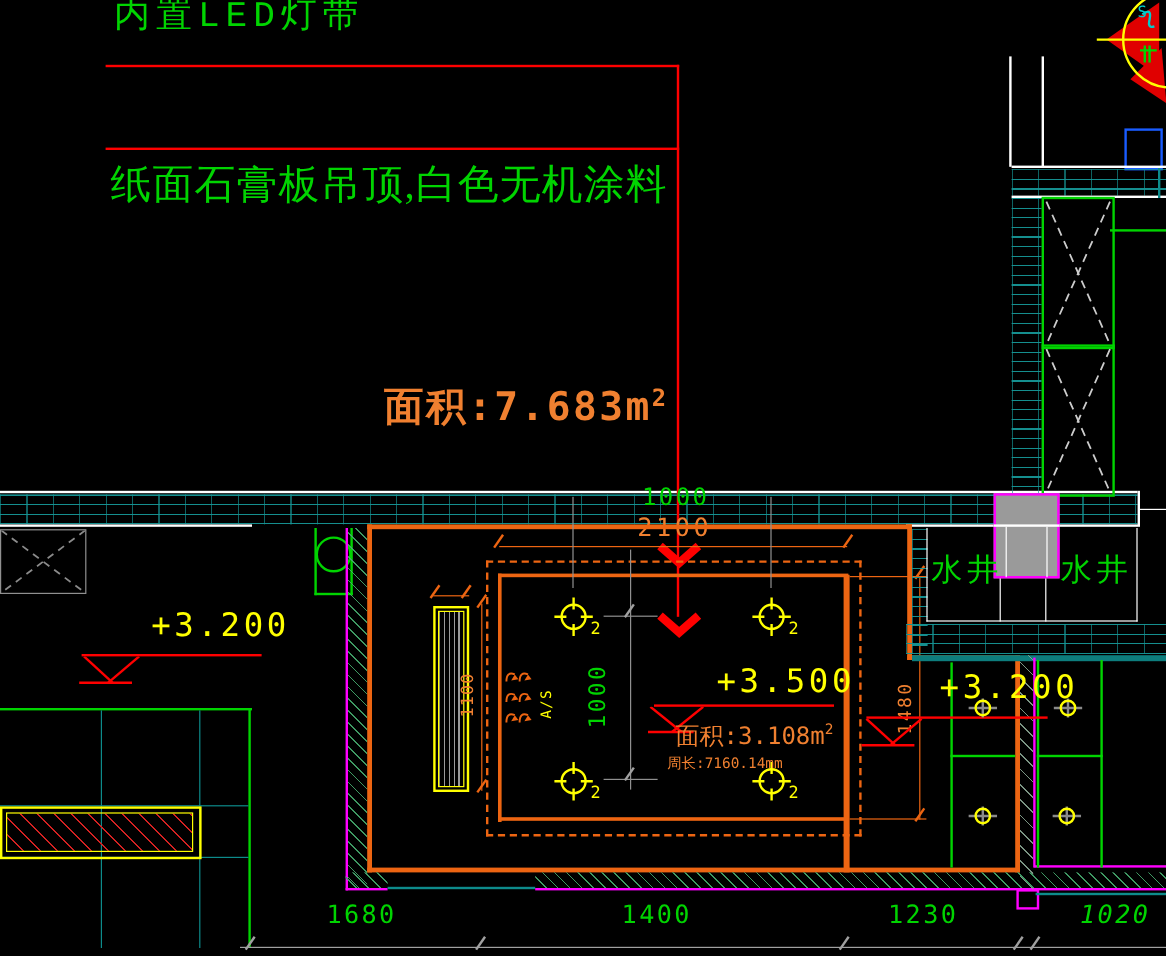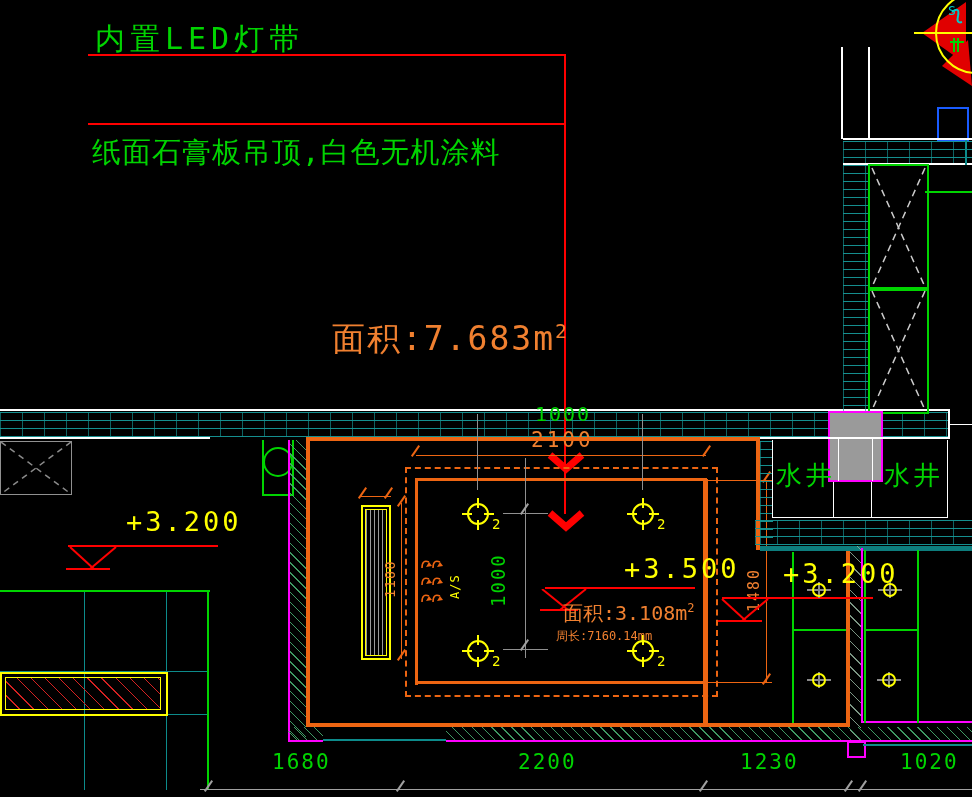--- a/index.html
+++ b/index.html
@@ -70,37 +70,37 @@
   <div class="a" style="left:0;top:441px;width:70px;height:52px;border:1px solid #909090;">
     <svg width="70" height="52" style="display:block">
       <line x1="0" y1="0" x2="70" y2="52" stroke="#8a8a8a" stroke-width="1.5" stroke-dasharray="6 5"></line>
       <line x1="70" y1="0" x2="0" y2="52" stroke="#8a8a8a" stroke-width="1.5" stroke-dasharray="6 5"></line>
     </svg>
   </div>
 
   <div class="a" style="left:262px;top:440px;width:28px;height:54px;border:2px solid #00d400;border-top:none;"></div>
   <div class="a" style="left:263px;top:447px;width:26px;height:26px;border:2px solid #00d400;border-radius:50%;"></div>
 
-  <div class="txt grn" style="left:95px;top:24px;font-size:30px;letter-spacing:5px;">内置LED灯带</div>
+  <div class="txt grn" style="left:95px;top:0;font-size:30px;letter-spacing:5px;font-family:Liberation Mono, monospace;">内置LED灯带</div>
   <div class="a" style="left:88px;top:54px;width:478px;height:2px;background:#ff0000;"></div>
   <div class="a" style="left:88px;top:123px;width:478px;height:2px;background:#ff0000;"></div>
-  <div class="txt grn" style="left:92px;top:138px;font-size:29px;letter-spacing:1px;">纸面石膏板吊顶,白色无机涂料</div>
+  <div class="txt grn" style="left:92px;top:138px;font-size:34px;letter-spacing:1px;font-family:Liberation Serif, serif;">纸面石膏板吊顶,白色无机涂料</div>
   <div class="a" style="left:564px;top:54px;width:2px;height:460px;background:#ff0000;"></div>
   <div class="a" style="left:546px;top:452px;">
     <svg width="40" height="22">
         <polyline points="4,3 20,17 36,3" stroke="#ff0000" stroke-width="7" fill="none"></polyline>
       </svg>
   </div>
   <div class="a" style="left:546px;top:510px;">
     <svg width="40" height="22">
         <polyline points="4,3 20,17 36,3" stroke="#ff0000" stroke-width="7" fill="none"></polyline>
       </svg>
   </div>
 
-  <div class="txt org" style="left:332px;top:322px;font-size:33px;letter-spacing:2px;">
+  <div class="txt org" style="left:320px;top:322px;font-size:33px;letter-spacing:2px;font-weight:bold;">
     <span>面积:7.683m</span><sup>2</sup>
   </div>
 
   <div class="txt grn" style="left:535px;top:404px;font-size:20px;letter-spacing:2px;">1000</div>
   <div class="txt org" style="left:531px;top:430px;font-size:21px;letter-spacing:3px;">2100</div>
 
   <div class="a" style="left:288px;top:440px;width:2px;height:302px;background:#ff00ff;"></div>
   <div class="a hatchG" style="left:290px;top:440px;width:16px;height:300px;"></div>
   <div class="a" style="left:306px;top:437px;width:454px;height:4px;background:#ed6512;"></div>
   <div class="a" style="left:306px;top:437px;width:4px;height:290px;background:#ed6512;"></div>
@@ -214,21 +214,21 @@
     <svg width="36" height="36">
         <circle cx="18" cy="18" r="10" fill="none" stroke="#ffff00" stroke-width="2"></circle>
         <line x1="18" y1="2" x2="18" y2="12" stroke="#ffff00" stroke-width="2"></line>
         <line x1="18" y1="24" x2="18" y2="34" stroke="#ffff00" stroke-width="2"></line>
         <line x1="2" y1="18" x2="12" y2="18" stroke="#ffff00" stroke-width="2"></line>
         <line x1="24" y1="18" x2="34" y2="18" stroke="#ffff00" stroke-width="2"></line>
       </svg>
   </div>
   <span class="txt yel" style="left:657px;top:654px;font-size:14px;">2</span>
 
-  <div class="txt yel" style="left:597px;top:555px;font-size:27px;letter-spacing:3px;margin-left:27px;">+3.500</div>
+  <div class="txt yel" style="left:597px;top:555px;font-size:27px;letter-spacing:3px;">+3.500</div>
   <div class="a" style="left:545px;top:587px;width:150px;height:2px;background:#ff0000;"></div>
   <div class="a" style="left:538px;top:589px;">
     <svg width="52" height="24">
         <line x1="4" y1="0" x2="30" y2="21" stroke="#ff0000" stroke-width="2"></line>
         <line x1="48" y1="0" x2="22" y2="21" stroke="#ff0000" stroke-width="2"></line>
         <line x1="2" y1="21" x2="40" y2="21" stroke="#ff0000" stroke-width="2"></line>
       </svg>
   </div>
 
   <div class="txt org" style="left:563px;top:602px;font-size:20px;">
@@ -320,17 +320,17 @@
   <div class="a" style="left:0;top:672px;width:168px;height:44px;border:2px solid #ffff00;box-sizing:border-box;"></div>
   <div class="a hatchRed" style="left:5px;top:677px;width:156px;height:33px;border:1px solid #ffff00;box-sizing:border-box;"></div>
 
   <div class="a" style="left:200px;top:789px;width:772px;height:1px;background:#a0a0a0;"></div>
   <div class="tick tickG" style="left:202px;top:785px;"></div>
   <div class="tick tickG" style="left:394px;top:785px;"></div>
   <div class="tick tickG" style="left:697px;top:785px;"></div>
   <div class="tick tickG" style="left:842px;top:785px;"></div>
   <div class="tick tickG" style="left:856px;top:785px;"></div>
   <div class="txt grn" style="left:272px;top:752px;font-size:21px;letter-spacing:2px;">1680</div>
-  <div class="txt grn" style="left:518px;top:752px;font-size:21px;letter-spacing:2px;">2200</div>
+  <div class="txt grn" style="left:518px;top:752px;font-size:21px;letter-spacing:2px;">1400</div>
   <div class="txt grn" style="left:740px;top:752px;font-size:21px;letter-spacing:2px;">1230</div>
-  <div class="txt grn" style="left:900px;top:752px;font-size:21px;letter-spacing:2px;">1020</div>
+  <div class="txt grn" style="left:900px;top:752px;font-size:21px;letter-spacing:2px;font-style:italic;">1020</div>
 
 </div>
 
 </body></html>

